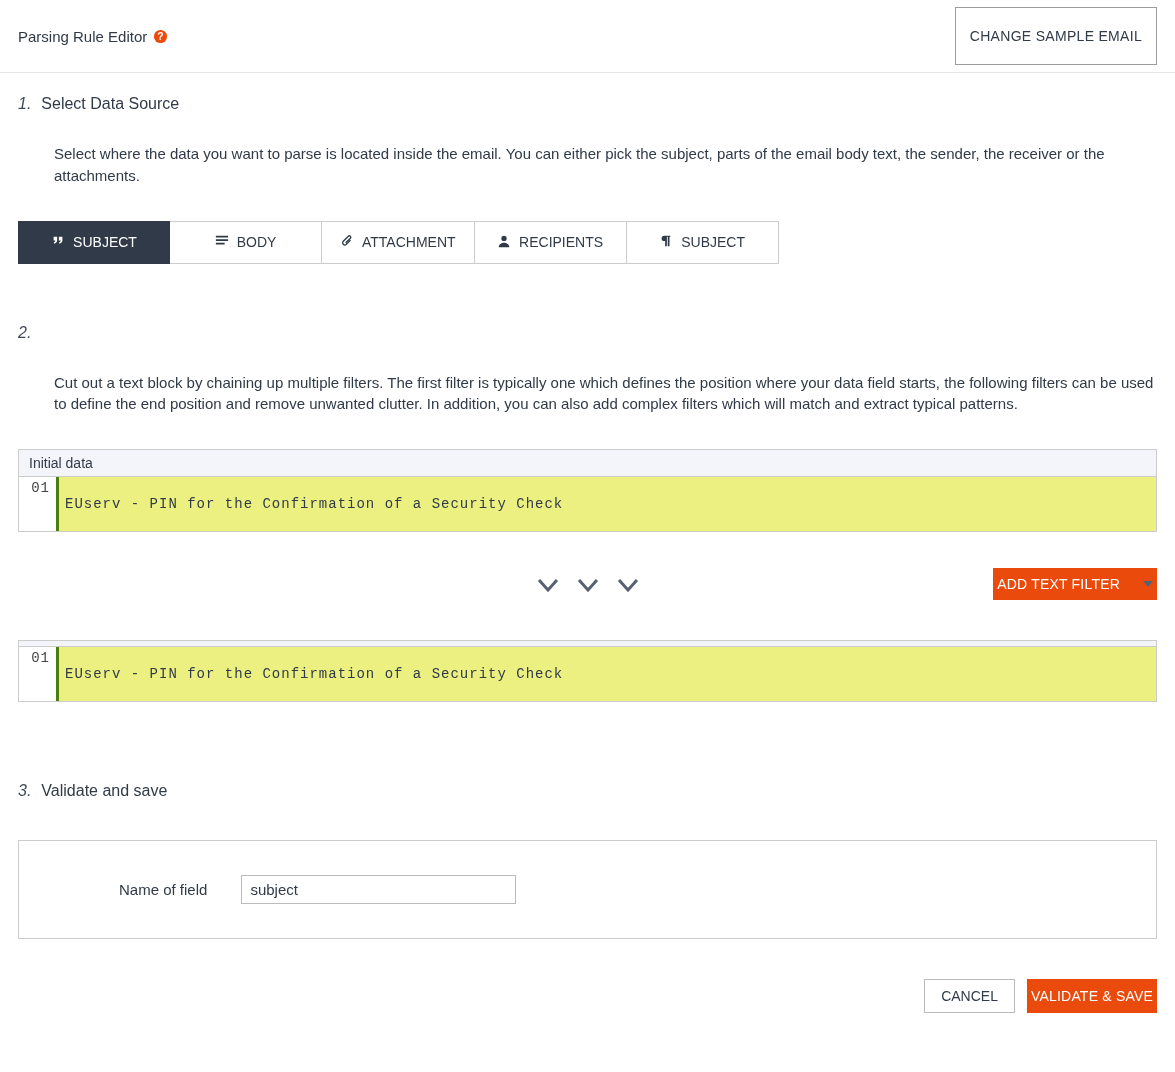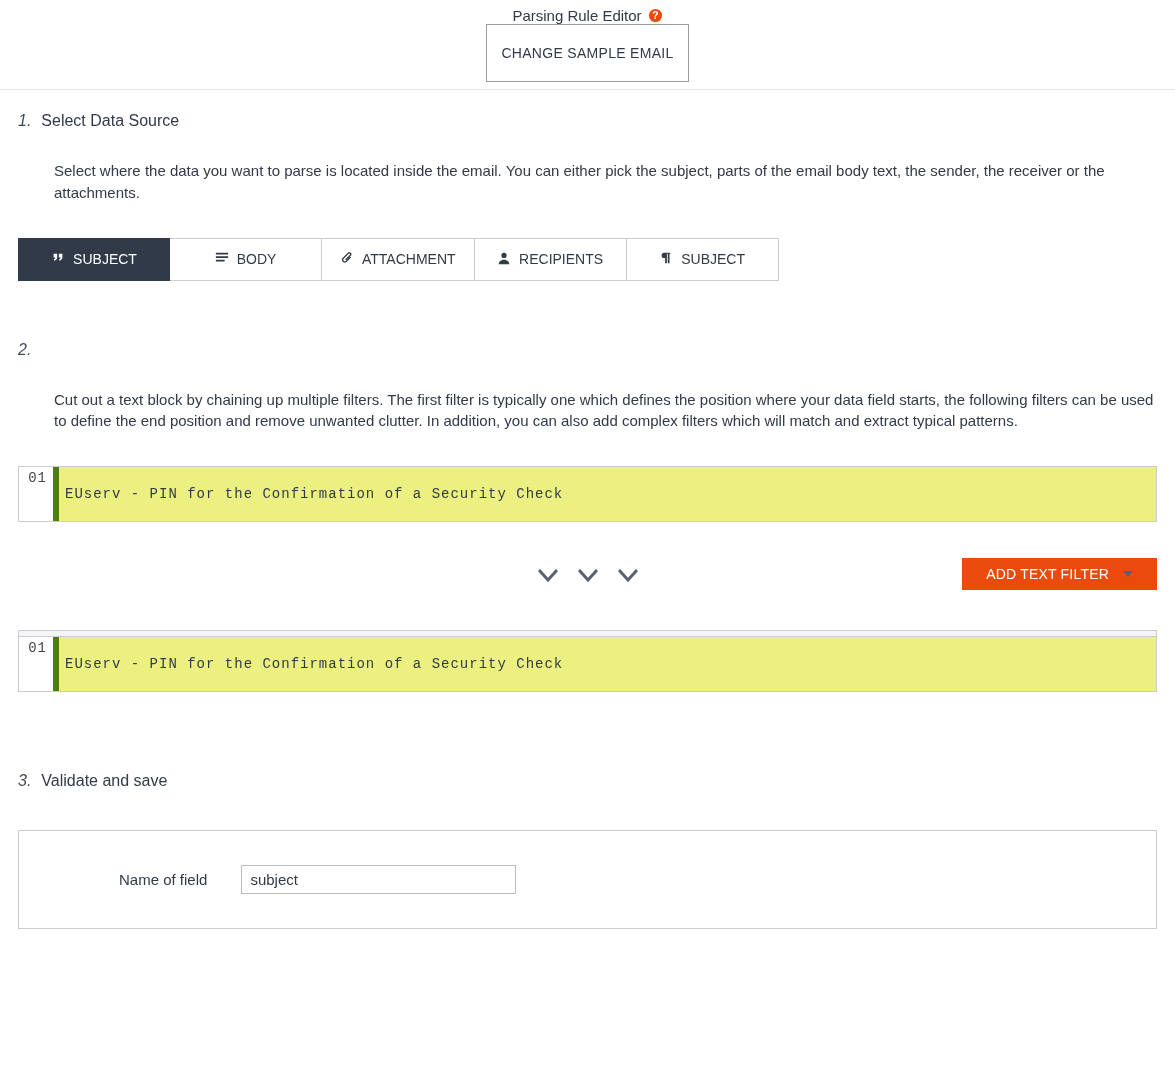--- a/index.html
+++ b/index.html
@@ -8,21 +8,20 @@
     font-family: "Segoe UI", Arial, sans-serif;
     font-size: 15px;
     color: #303a48;
     background: #fff;
   }
   .page { width: 1175px; }
   .header-bar {
     display: flex; justify-content: space-between; align-items: center;
     padding: 7px 18px 7px 18px;
     border-bottom: 1px solid #e5e5e5;
-    flex-direction: column;
   }
   .header-title { font-size: 15px; color: #303a48; display: flex; align-items: center; gap: 6px;}
   .help-icon {
     width: 15px; height: 15px; display: inline-flex;
   }
   .btn-outline {
     background: #fff; border: 1px solid #9c9c9c; padding: 20px 14px;
     font-size: 14px; letter-spacing: 0.3px; cursor: pointer; color: #303a48;
   }
   .content { padding: 22px 18px 18px 18px; }
@@ -43,30 +42,30 @@
   .preview-box { border: 1px solid #ccc; margin-bottom: 40px; }
   .preview-header {
     background: #f4f4fb; padding: 5px 10px; font-size: 14px; border-bottom: 1px solid #ccc;
   }
   .preview-line {
     display: flex; align-items: stretch; background: #ecf081;
     font-family: "Courier New", monospace; font-size: 14px; letter-spacing: 1px;
   }
   .line-num {
     width: 40px; background: #fff; text-align: right; padding: 3px 6px 3px 0;
-    color: #444; font-family: "Courier New", monospace; border-right: 6px solid #4d7c0f;
+    color: #444; font-family: "Courier New", monospace; border-right: 3px solid #4d7c0f;
   }
   .line-text { padding: 19px 6px; flex: 1; white-space: pre; }
   .arrow-row { display: flex; justify-content: center; gap: 16px; position: relative; margin-bottom: 40px; height: 28px; align-items: center;}
   .arrow-row svg { width: 24px; height: 18px; color:#586172;}
   .add-filter-wrap { position: absolute; right: 0; top: -4px; }
   .btn-primary {
     background: #ea4b0c; color: #fff; border: none;
-    padding: 8px 24px; font-size: 14px; letter-spacing: 0.2px; cursor: pointer;
-    display: inline-flex; align-items: center; gap: 14px;
+    padding: 8px 4px; font-size: 14px; letter-spacing: 0.2px; cursor: pointer;
+    display: inline-flex; align-items: center; gap: 23px;
   }
   .btn-primary svg { width:10px; height:10px; }
   .preview-box2 { border: 1px solid #ccc; margin-bottom: 80px; }
   .preview-box2 .spacer-head { background:#f4f4fb; height:6px; border-bottom:1px solid #ccc;}
   .validate-box { border: 1px solid #ccc; padding: 34px 20px 34px 20px; margin-bottom: 22px;}
   .field-row { display: flex; align-items: center; gap: 34px; margin-left: 80px;}
   .field-label { font-size: 15px; color:#303a48; }
   .field-input {
     border: 1px solid #bbb; padding: 5px 8px; font-size: 15px; width: 275px; color:#303a48;
   }
@@ -146,20 +145,21 @@
       <span>SUBJECT</span>
     </div>
   </div>
 
   <div class="step-head">
     <span class="step-num">2.</span>
   </div>
   <div class="step-desc">Cut out a text block by chaining up multiple filters. The first filter is typically one which defines the position where your data field starts, the following filters can be used to define the end position and remove unwanted clutter. In addition, you can also add complex filters which will match and extract typical patterns.</div>
 
   <div class="preview-box">
+    <div class="preview-header">Initial data</div>
     <div class="preview-line">
       <div class="line-num">01</div>
       <div class="line-text">EUserv - PIN for the Confirmation of a Security Check</div>
     </div>
   </div>
 
   <div class="arrow-row">
     <span><svg viewBox="0 0 24 18" fill="none" stroke="currentColor" stroke-width="3">
             <polyline points="3,4 12,14 21,4"></polyline>
           </svg></span>
@@ -194,14 +194,18 @@
 
   <div class="validate-box">
     <div class="field-row">
       <span class="field-label">Name of field</span>
       <input class="field-input" type="text" value="subject" style="">
     </div>
   </div>
 
 </div>
 
+<div class="footer-actions">
+  <button class="btn-outline2">CANCEL</button>
+  <button class="btn-primary">VALIDATE &amp; SAVE</button>
+</div>
 
 </div>
 
 </body></html>

